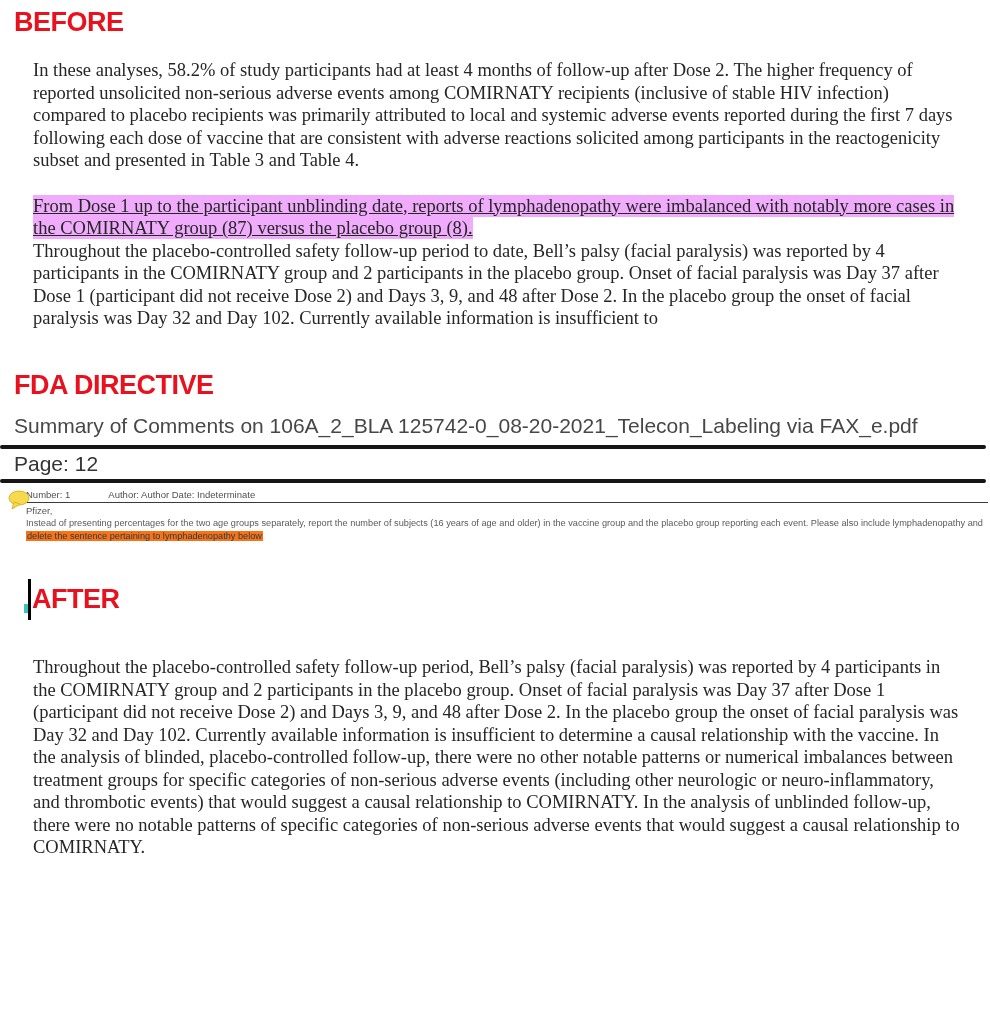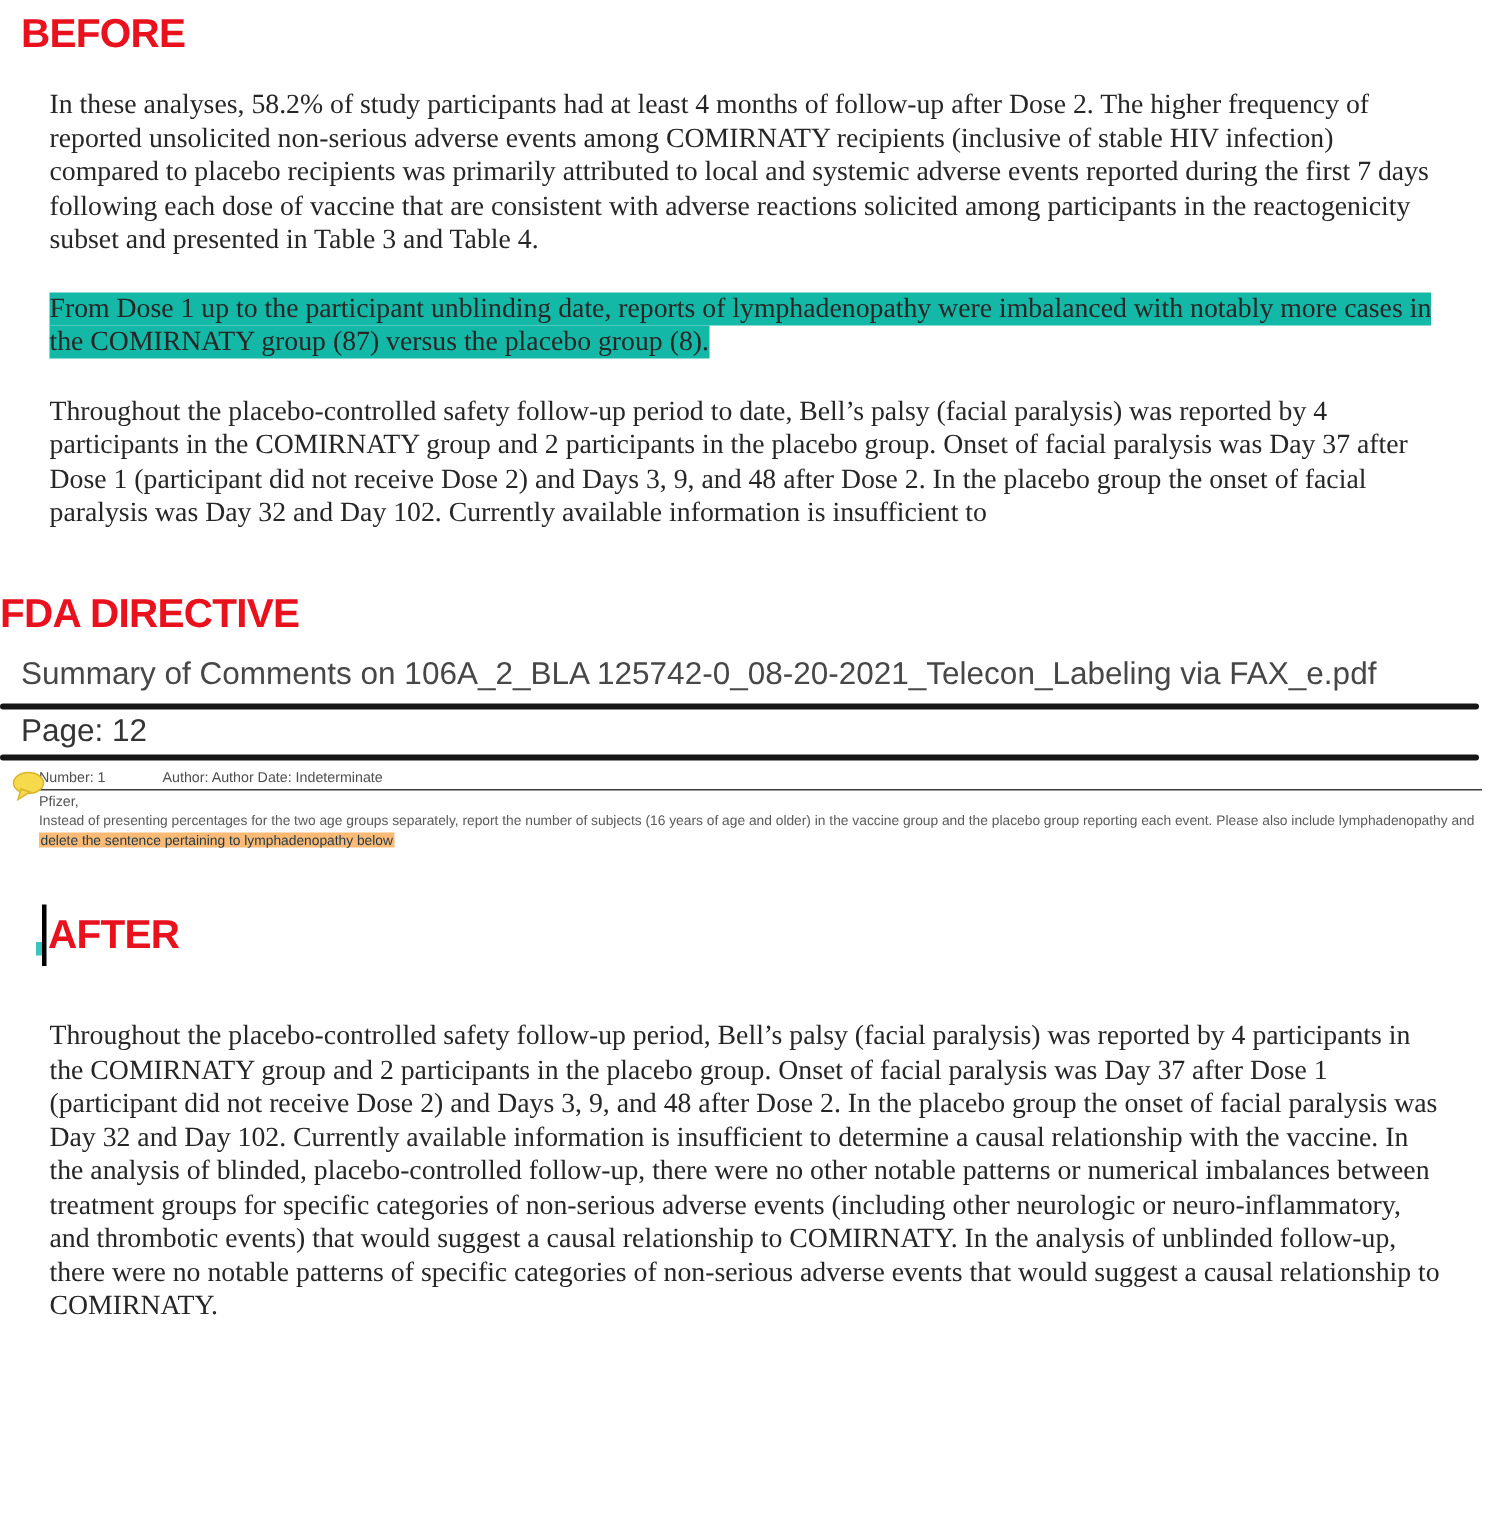--- a/index.html
+++ b/index.html
@@ -14,39 +14,39 @@
   .red-heading{
     font-family:"Liberation Sans",sans-serif;
     font-weight:700;
     font-size:27px;
     line-height:31px;
     color:#e8111d;
     letter-spacing:-0.5px;
     margin:0;
   }
   .h-before{margin:7px 0 0 14px;}
-  .h-fda{margin:40px 0 0 0;}
+  .h-fda{margin:40px 0 0 14px;}
   .h-after{margin:37px 0 0 12px;display:flex;align-items:center;padding-left:16px;}
 
   
   .para{
     font-family:"Liberation Serif",serif;
     font-size:18.5px;
     line-height:22.5px;
     color:#262626;
     margin:0 26px 0 33px;
   }
   .p-before-1{margin-top:21px;}
   .p-before-hl{margin-top:23px;}
-  .p-before-2{margin-top:24px;}
+  .p-before-2{}
   .p-after-1{margin-top:27px;}
   .p-after-2{margin-top:36px;}
 
-  .hl{background:#14b8a6;padding:1px 0;}
-  .hl-dir{background:#fdba74;color:#1d3a4d;padding:0 1px;}
+  .hl{background:#f0abfc;padding:1px 0;text-decoration:underline;}
+  .hl-dir{background:#f97316;color:#1d3a4d;padding:0 1px;}
 
   
   .doc-title{
     margin:12px 60px 0 14px;
     font-family:"Liberation Sans",sans-serif;
     font-weight:400;
     font-size:21px;
     line-height:26px;
     color:#474747;
   }

